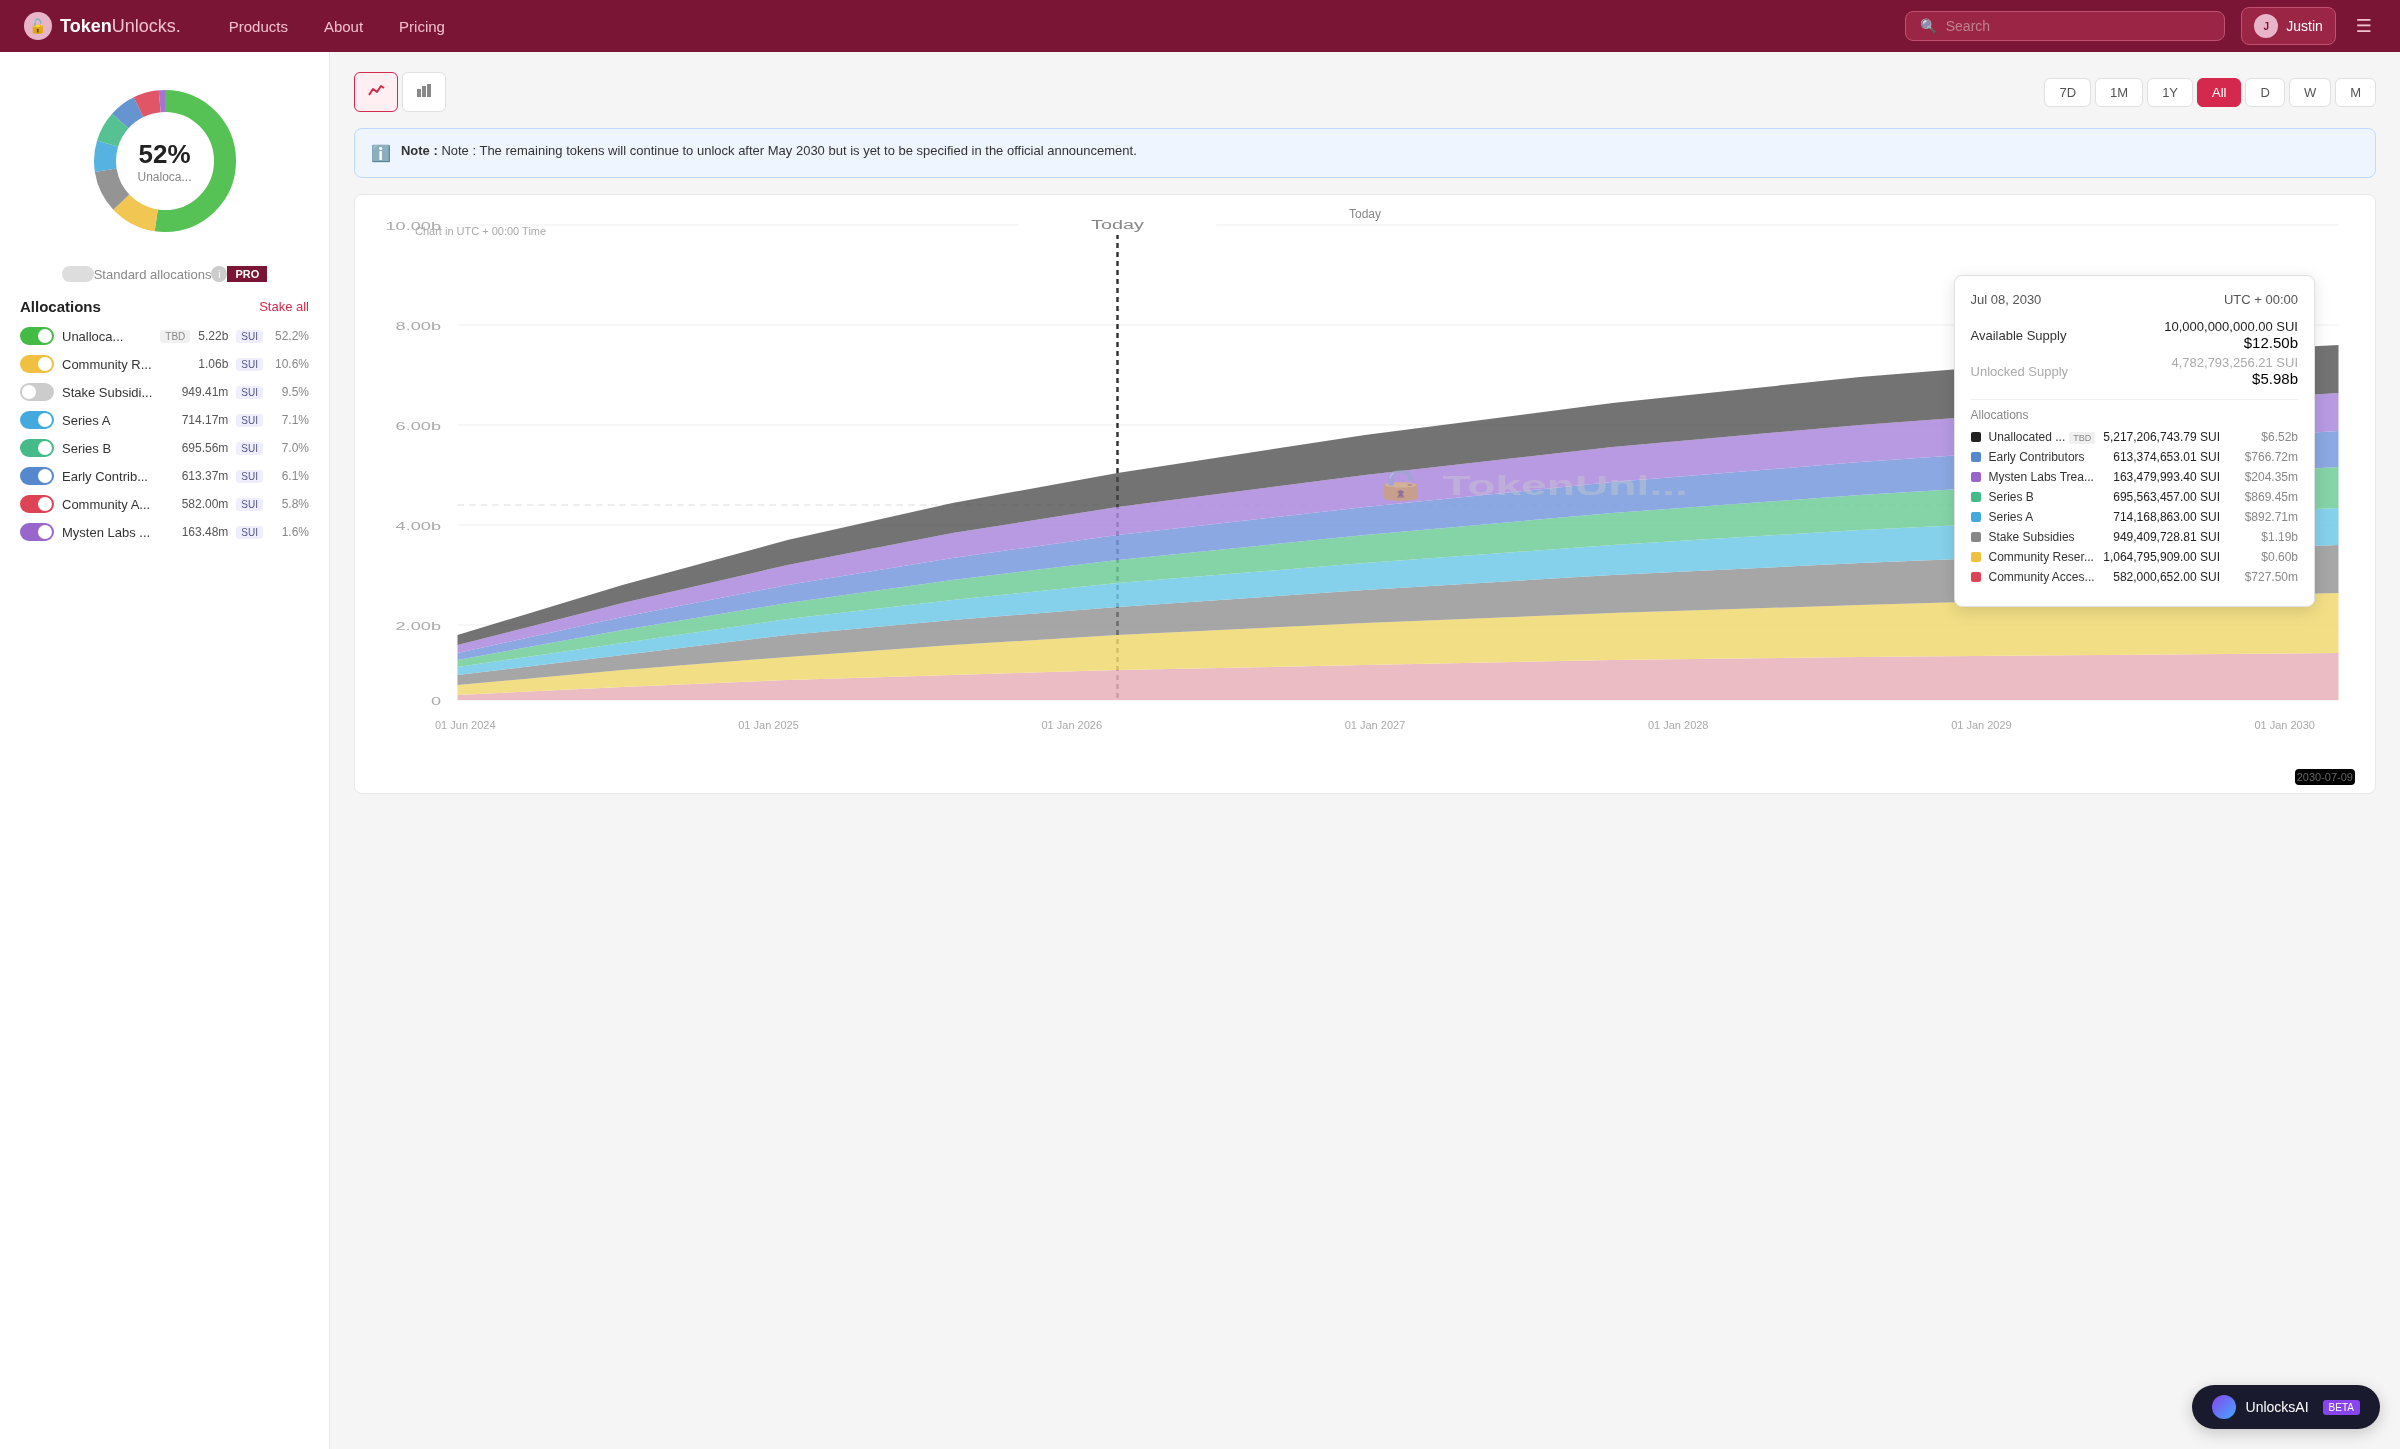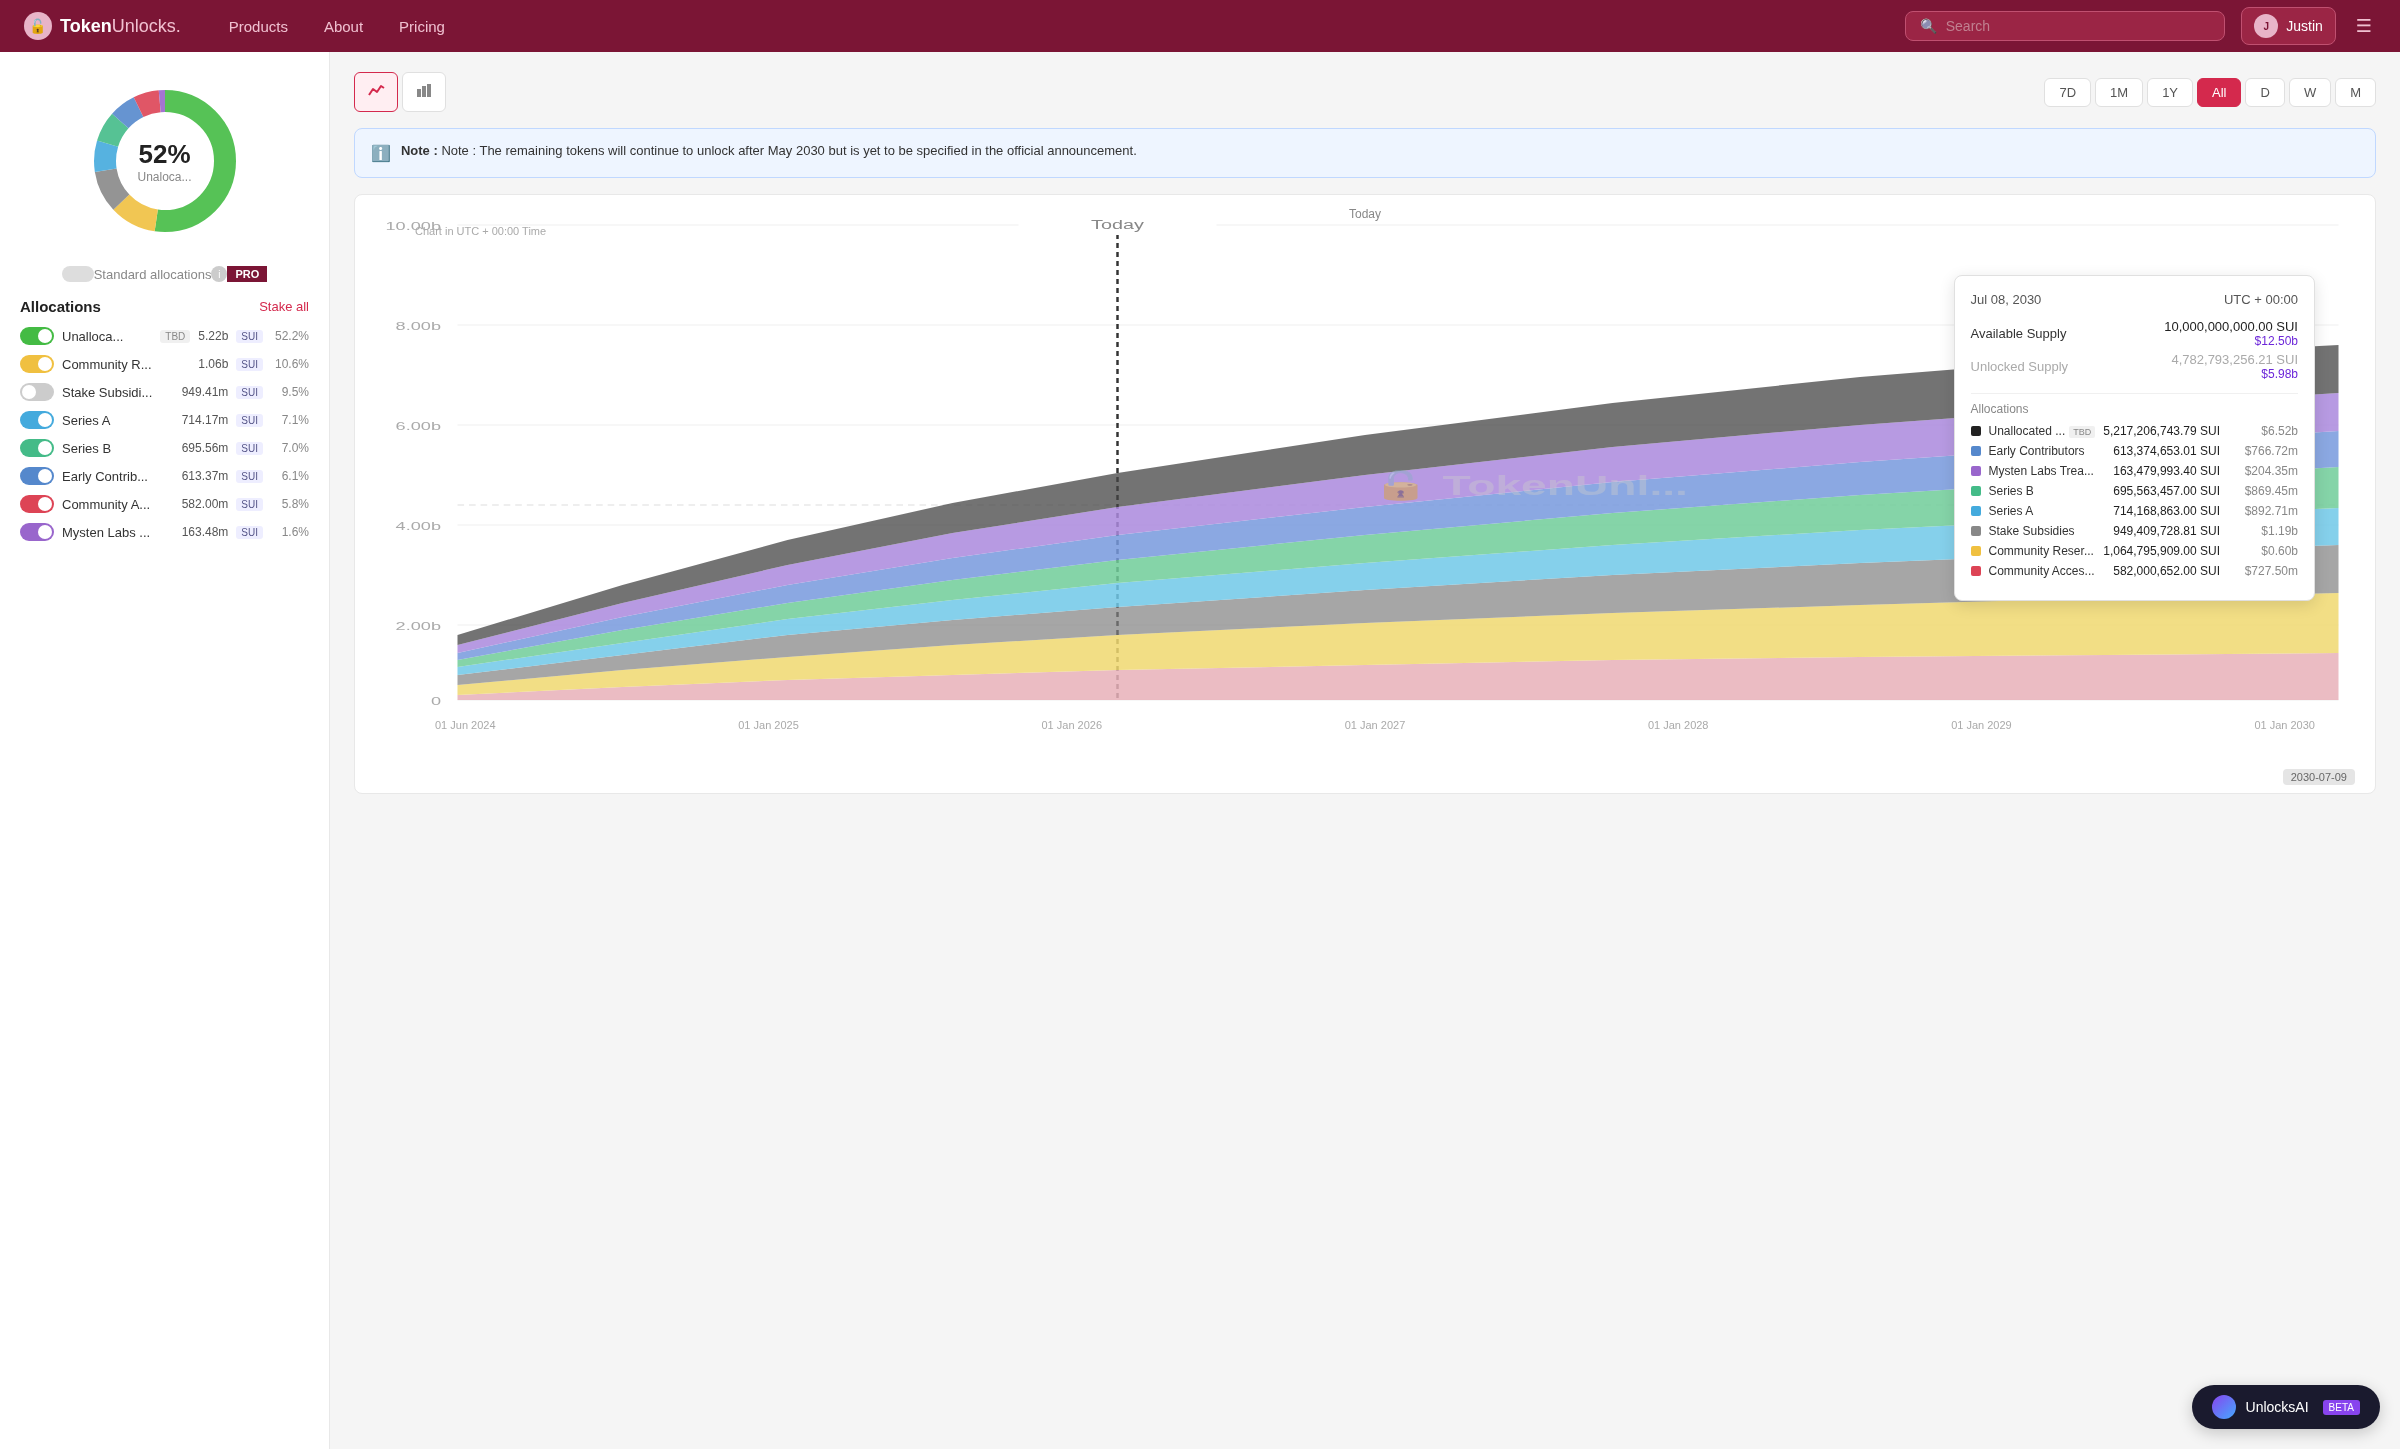--- a/index.html
+++ b/index.html
@@ -327,21 +327,21 @@
     .tooltip-row {
       display: flex;
       justify-content: space-between;
       align-items: center;
       margin-bottom: 4px;
       font-size: 13px;
     }
     .tooltip-label { color: #333; }
     .tooltip-label-dim { color: #aaa; }
     .tooltip-val { font-size: 13px; color: #222; text-align: right; }
-    .tooltip-val-sub { font-size: 12px; color: #6d28d9; }
+    .tooltip-val-sub { font-size: 15px; color: #000000; }
     .tooltip-divider { border: none; border-top: 1px solid #f0f0f0; margin: 8px 0; }
     .tooltip-alloc-title { font-size: 12px; color: #888; margin-bottom: 8px; }
     .tooltip-alloc-row {
       display: flex;
       align-items: center;
       gap: 8px;
       margin-bottom: 6px;
       font-size: 12px;
     }
     .tooltip-alloc-color {
@@ -399,23 +399,23 @@
       padding: 2px 6px;
       border-radius: 3px;
       margin-left: 4px;
     }
 
     
     .date-label-bottom {
       position: absolute;
       bottom: 8px;
       right: 20px;
-      background: #e5e5e5;
+      background: #000000;
       border-radius: 4px;
-      padding: 2px 8px;
+      padding: 2px 2px;
       font-size: 11px;
       color: #666;
     }
   </style>
 </head>
 <body>
 
 <header class="header">
   <div class="logo">
     <div class="logo-icon">🔓</div>

